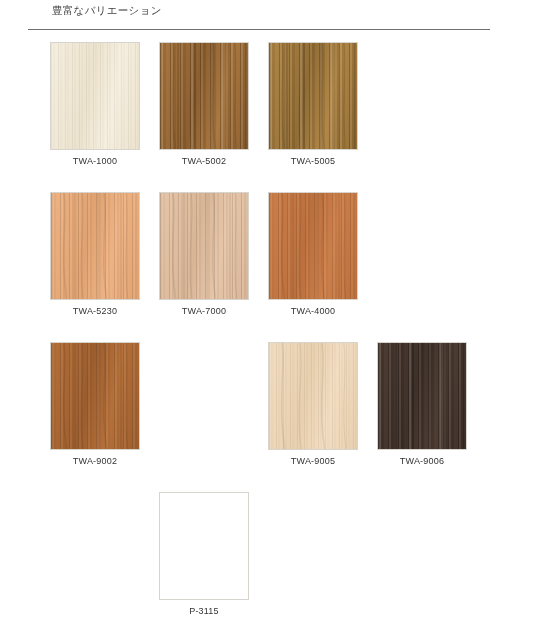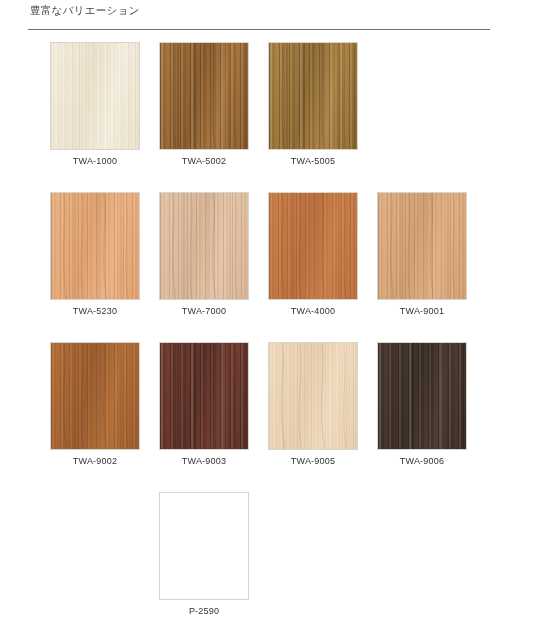--- a/index.html
+++ b/index.html
@@ -38,21 +38,21 @@
     font-weight: 400;
     letter-spacing: 0.5px;
     color: #2e2e2e;
     font-family: "DejaVu Sans", "Liberation Sans", sans-serif;
   }
   .title-sub {
     font-size: 10.5px;
     font-weight: 400;
     letter-spacing: 0.3px;
     color: #3d3d3d;
-    margin-left: 2px;
+    margin-left: 24px;
     font-family: "DejaVu Sans", "Liberation Sans", sans-serif;
   }
   .header-rule {
     position: absolute;
     left: 28px;
     top: 29px;
     width: 462px;
     height: 1px;
     background: #6f6f72;
   }
@@ -219,57 +219,33 @@
           <svg class="cathedral" viewBox="0 0 90 110" preserveAspectRatio="none">
             <path d="M14,-6 C22,26 10,58 20,116" fill="none" stroke="rgba(0,0,0,0.16)" stroke-width="1.5"></path>
             <path d="M31,-6 C40,30 26,64 36,116" fill="none" stroke="rgba(0,0,0,0.16)" stroke-width="0.9"></path>
             <path d="M52,-6 C60,28 48,62 58,116" fill="none" stroke="rgba(0,0,0,0.16)" stroke-width="1.5"></path>
             <path d="M73,-6 C80,32 70,66 78,116" fill="none" stroke="rgba(0,0,0,0.16)" stroke-width="0.9"></path>
           </svg>
           <div class="grain medium"></div>
         </div>
         <div class="label">TWA-4000</div>
       </div>
-      <div class="cell c3">
-        <div class="swatch" style="background: linear-gradient(100deg, rgb(226, 177, 133) 0%, rgb(211, 160, 115) 42%, rgb(226, 177, 133) 68%, rgb(211, 160, 115) 100%);">
-          <svg class="cathedral" viewBox="0 0 90 110" preserveAspectRatio="none">
-            <path d="M14,-6 C22,26 10,58 20,116" fill="none" stroke="rgba(0,0,0,0.16)" stroke-width="1.5"></path>
-            <path d="M31,-6 C40,30 26,64 36,116" fill="none" stroke="rgba(0,0,0,0.16)" stroke-width="0.9"></path>
-            <path d="M52,-6 C60,28 48,62 58,116" fill="none" stroke="rgba(0,0,0,0.16)" stroke-width="1.5"></path>
-            <path d="M73,-6 C80,32 70,66 78,116" fill="none" stroke="rgba(0,0,0,0.16)" stroke-width="0.9"></path>
-          </svg>
-          <div class="grain medium"></div>
-        </div>
-        <div class="label">TWA-9001</div>
-      </div>
     </div>
     <div class="row">
       <div class="cell c0">
         <div class="swatch" style="background: linear-gradient(100deg, rgb(181, 112, 58) 0%, rgb(156, 93, 45) 42%, rgb(181, 112, 58) 68%, rgb(156, 93, 45) 100%);">
           <svg class="cathedral" viewBox="0 0 90 110" preserveAspectRatio="none">
             <path d="M14,-6 C22,26 10,58 20,116" fill="none" stroke="rgba(0,0,0,0.16)" stroke-width="1.5"></path>
             <path d="M31,-6 C40,30 26,64 36,116" fill="none" stroke="rgba(0,0,0,0.16)" stroke-width="0.9"></path>
             <path d="M52,-6 C60,28 48,62 58,116" fill="none" stroke="rgba(0,0,0,0.16)" stroke-width="1.5"></path>
             <path d="M73,-6 C80,32 70,66 78,116" fill="none" stroke="rgba(0,0,0,0.16)" stroke-width="0.9"></path>
           </svg>
           <div class="grain medium"></div>
         </div>
         <div class="label">TWA-9002</div>
-      </div>
-      <div class="cell c1">
-        <div class="swatch" style="background: linear-gradient(100deg, rgb(112, 59, 47) 0%, rgb(92, 47, 38) 42%, rgb(112, 59, 47) 68%, rgb(92, 47, 38) 100%);">
-          <svg class="cathedral" viewBox="0 0 90 110" preserveAspectRatio="none">
-            <path d="M14,-6 C22,26 10,58 20,116" fill="none" stroke="rgba(0,0,0,0.16)" stroke-width="1.5"></path>
-            <path d="M31,-6 C40,30 26,64 36,116" fill="none" stroke="rgba(0,0,0,0.16)" stroke-width="0.9"></path>
-            <path d="M52,-6 C60,28 48,62 58,116" fill="none" stroke="rgba(0,0,0,0.16)" stroke-width="1.5"></path>
-            <path d="M73,-6 C80,32 70,66 78,116" fill="none" stroke="rgba(0,0,0,0.16)" stroke-width="0.9"></path>
-          </svg>
-          <div class="grain strong"></div>
-        </div>
-        <div class="label">TWA-9003</div>
       </div>
       <div class="cell c2">
         <div class="swatch" style="background: linear-gradient(100deg, rgb(243, 221, 193) 0%, rgb(232, 207, 174) 42%, rgb(243, 221, 193) 68%, rgb(232, 207, 174) 100%);">
           <svg class="cathedral" viewBox="0 0 90 110" preserveAspectRatio="none">
             <path d="M14,-6 C22,26 10,58 20,116" fill="none" stroke="rgba(0,0,0,0.16)" stroke-width="1.5"></path>
             <path d="M31,-6 C40,30 26,64 36,116" fill="none" stroke="rgba(0,0,0,0.16)" stroke-width="0.9"></path>
             <path d="M52,-6 C60,28 48,62 58,116" fill="none" stroke="rgba(0,0,0,0.16)" stroke-width="1.5"></path>
             <path d="M73,-6 C80,32 70,66 78,116" fill="none" stroke="rgba(0,0,0,0.16)" stroke-width="0.9"></path>
           </svg>
           <div class="grain fine"></div>
@@ -281,16 +257,16 @@
           <div class="grain strong"></div>
         </div>
         <div class="label">TWA-9006</div>
       </div>
     </div>
     <div class="row">
       <div class="cell c1">
         <div class="swatch" style="background: linear-gradient(100deg, rgb(255, 255, 255) 0%, rgb(255, 255, 255) 42%, rgb(255, 255, 255) 68%, rgb(255, 255, 255) 100%);">
           <div class="grain none"></div>
         </div>
-        <div class="label">P-2590</div>
+        <div class="label">P-3115</div>
       </div>
     </div>
   </div>
 
 </body></html>

